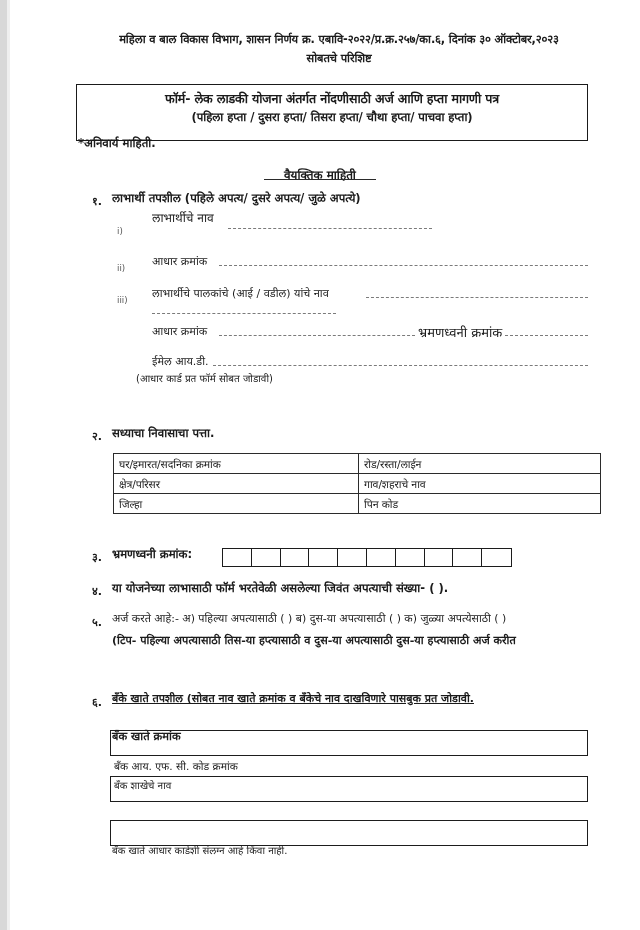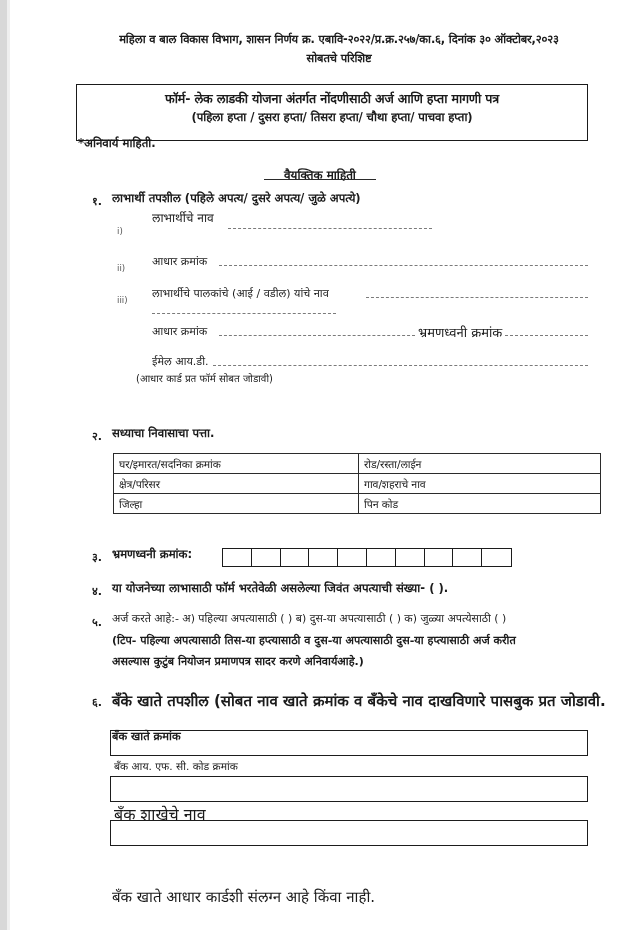--- a/index.html
+++ b/index.html
@@ -238,28 +238,27 @@
       <div class="phone-cell"></div>
       <div class="phone-cell"></div>
     </div>
 
   <div class="num" style="left:92px;top:583px;">४.</div>
   <div class="t bold" style="left:112px;top:582px;font-size:11.6px;">या योजनेच्या लाभासाठी फॉर्म भरतेवेळी असलेल्या जिवंत अपत्याची संख्या- (   ).</div>
 
   <div class="num" style="left:92px;top:614px;">५.</div>
   <div class="t reg" style="left:112px;top:613px;font-size:10.9px;">अर्ज करते आहे:- अ) पहिल्या अपत्यासाठी ( ) ब) दुस-या अपत्यासाठी ( ) क) जुळ्या अपत्येसाठी ( )</div>
   <div class="t bold" style="left:112px;top:635px;font-size:11.1px;">(टिप- पहिल्या अपत्यासाठी तिस-या हप्त्यासाठी व दुस-या अपत्यासाठी दुस-या हप्त्यासाठी अर्ज करीत</div>
-  <div class="t bold" style="left:112px;top:656px;font-size:11.1px;">असल्यास कुटुंब नियोजन प्रमाणपत्र सादर करणे अनिवार्यआहे.)</div>
 
   <div class="num" style="left:92px;top:694px;">६.</div>
-  <div class="t bold" style="left:112px;top:693px;font-size:15px;">बँके खाते तपशील (सोबत नाव खाते क्रमांक व बँकेचे नाव दाखविणारे पासबुक प्रत जोडावी.</div>
+  <div class="t bold" style="left:112px;top:693px;font-size:11px;text-decoration:underline;">बँके खाते तपशील (सोबत नाव खाते क्रमांक व बँकेचे नाव दाखविणारे पासबुक प्रत जोडावी.</div>
   <div class="t bold" style="left:112px;top:711px;font-size:11.3px;margin-top:19px;">बँक खाते क्रमांक</div>
 
   <div class="bank-box" style="top:730px;"></div>
   <div class="t reg" style="left:114px;top:760px;font-size:10.6px;">बँक आय. एफ. सी. कोड क्रमांक</div>
 
   <div class="bank-box" style="top:776px;"></div>
-  <div class="t reg" style="left:114px;top:806px;font-size:16px;">बँक शाखेचे नाव</div>
+  <div class="t reg" style="left:114px;top:780px;font-size:10px;">बँक शाखेचे नाव</div>
 
   <div class="bank-box" style="top:820px;"></div>
-  <div class="t reg" style="left:112px;top:889px;font-size:15px;">बँक खाते आधार कार्डशी संलग्न आहे किंवा नाही.</div>
+  <div class="t reg" style="left:112px;top:845px;font-size:10px;">बँक खाते आधार कार्डशी संलग्न आहे किंवा नाही.</div>
 
 </div>
 
 </body></html>

